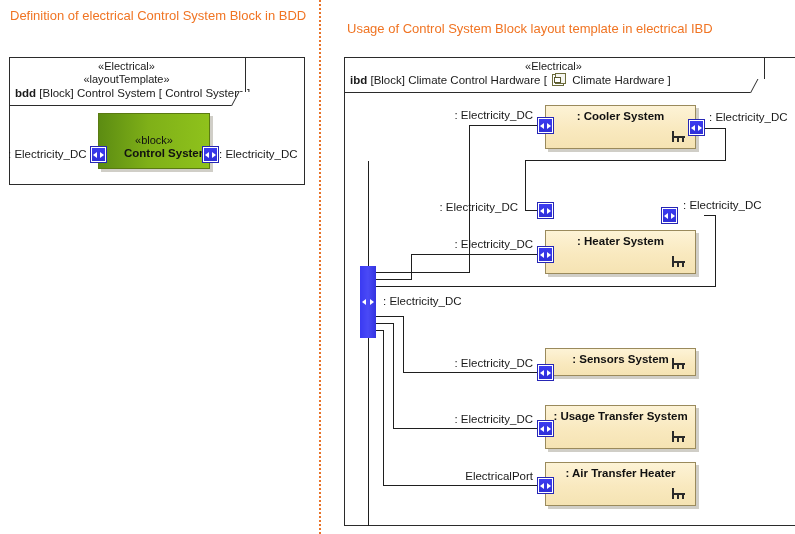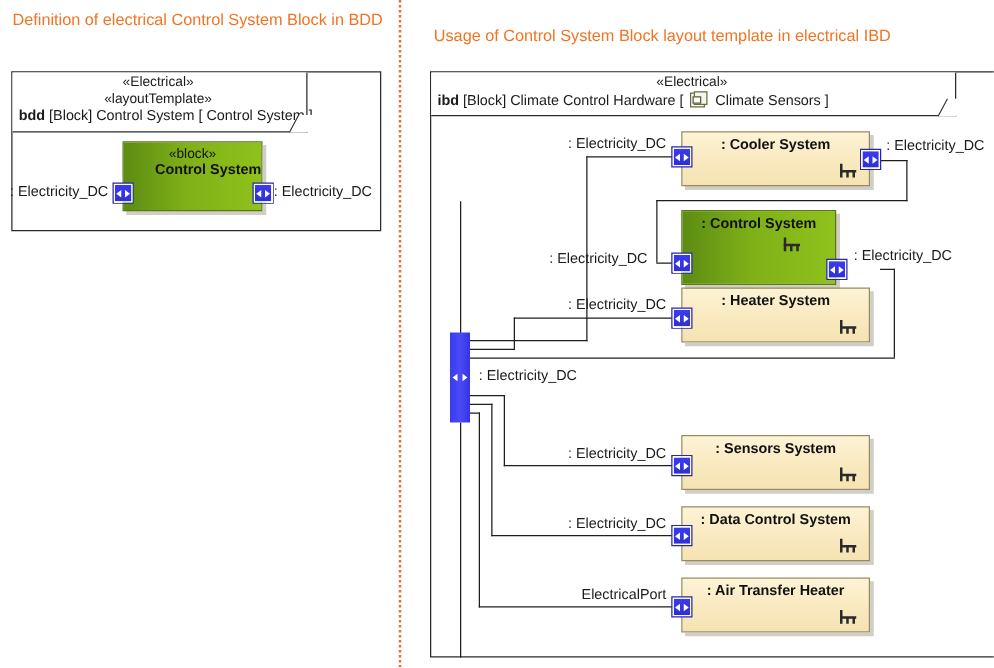--- a/index.html
+++ b/index.html
@@ -108,21 +108,21 @@
     display: block;
     text-align: center;
     font-size: 11.5px;
     font-weight: bold;
     color: #111111;
     margin-top: 4px;
     white-space: nowrap;
   }
   .block.green .blabel { color: #111111; }
   .block .stereo-l {
-    display:block; text-align:center; font-size:11px; color:#111; margin-top:3px;
+    display:block; text-align:center; font-size:11px; color:#111; margin-top:20px;
   }
 
   
   .rake {
     position: absolute;
     right: 10px; bottom: 6px;
     width: 13px; height: 11px;
   }
   .rake i { position: absolute; background: #2a2a2a; display: block; }
   .rake .bar  { left: 0; top: 5px; width: 13px; height: 2px; }
@@ -228,21 +228,21 @@
   <div class="frame" id="ibd-frame">
 
     <div class="frame-header" id="ibd-hdr">
       <span class="stereo">«Electrical»</span>
       <span class="hdrline">
         <b>ibd</b>
         <span>[Block] Climate Control Hardware [</span>
         <span class="diag-icon">
           <i class="o1"></i><i class="o2"></i><i class="o3"></i>
         </span>
-        <span>Climate Sensors ]</span>
+        <span>Climate Hardware ]</span>
       </span>
       <span class="hdr-corner"></span>
     </div>
 
     <div class="ln h" style="left:31px; top:214px; width:94px;"></div>
     <div class="ln v" style="left:124px; top:67px;  height:148px;"></div>
     <div class="ln h" style="left:124px; top:67px;  width:76px;"></div>
 
     <div class="ln h" style="left:359px; top:70px;  width:22px;"></div>
     <div class="ln v" style="left:380px; top:70px;  height:33px;"></div>
@@ -285,60 +285,51 @@
           <i class="s1"></i>
           <i class="s2"></i>
           <i class="s3"></i>
       </span>
     </div>
     <div class="port" style="left:193px; top:60px;"></div>
     <div class="port" style="left:344px; top:62px;"></div>
     <div class="plabel r" style="left:95px; top:51px; width:93px;">: Electricity_DC</div>
     <div class="plabel" style="left:364px; top:53px;">: Electricity_DC</div>
 
-    <div class="block green" style="left:200px; top:110px; width:124px; height:60px;">
-      <span class="blabel">: Control System</span>
-      <span class="rake" style="right:28px; bottom:26px;">
-        <i class="bar"></i>
-          <i class="s1"></i>
-          <i class="s2"></i>
-          <i class="s3"></i>
-      </span>
-    </div>
     <div class="port" style="left:193px; top:145px;"></div>
     <div class="port" style="left:317px; top:150px;"></div>
     <div class="plabel r" style="left:80px; top:143px; width:93px;">: Electricity_DC</div>
     <div class="plabel" style="left:338px; top:141px;">: Electricity_DC</div>
 
     <div class="block tan" style="left:200px; top:172px; width:151px; height:44px;">
       <span class="blabel">: Heater System</span>
       <span class="rake">
         <i class="bar"></i>
           <i class="s1"></i>
           <i class="s2"></i>
           <i class="s3"></i>
       </span>
     </div>
     <div class="port" style="left:193px; top:189px;"></div>
     <div class="plabel r" style="left:95px; top:180px; width:93px;">: Electricity_DC</div>
 
-    <div class="block tan" style="left:200px; top:290px; width:151px; height:44px;">
+    <div class="block tan" style="left:200px; top:290px; width:151px; height:28px;">
       <span class="blabel">: Sensors System</span>
       <span class="rake">
         <i class="bar"></i>
           <i class="s1"></i>
           <i class="s2"></i>
           <i class="s3"></i>
       </span>
     </div>
     <div class="port" style="left:193px; top:307px;"></div>
     <div class="plabel r" style="left:95px; top:299px; width:93px;">: Electricity_DC</div>
 
     <div class="block tan" style="left:200px; top:347px; width:151px; height:44px;">
-      <span class="blabel">: Data Control System</span>
+      <span class="blabel">: Usage Transfer System</span>
       <span class="rake">
         <i class="bar"></i>
           <i class="s1"></i>
           <i class="s2"></i>
           <i class="s3"></i>
       </span>
     </div>
     <div class="port" style="left:193px; top:363px;"></div>
     <div class="plabel r" style="left:95px; top:355px; width:93px;">: Electricity_DC</div>
 

